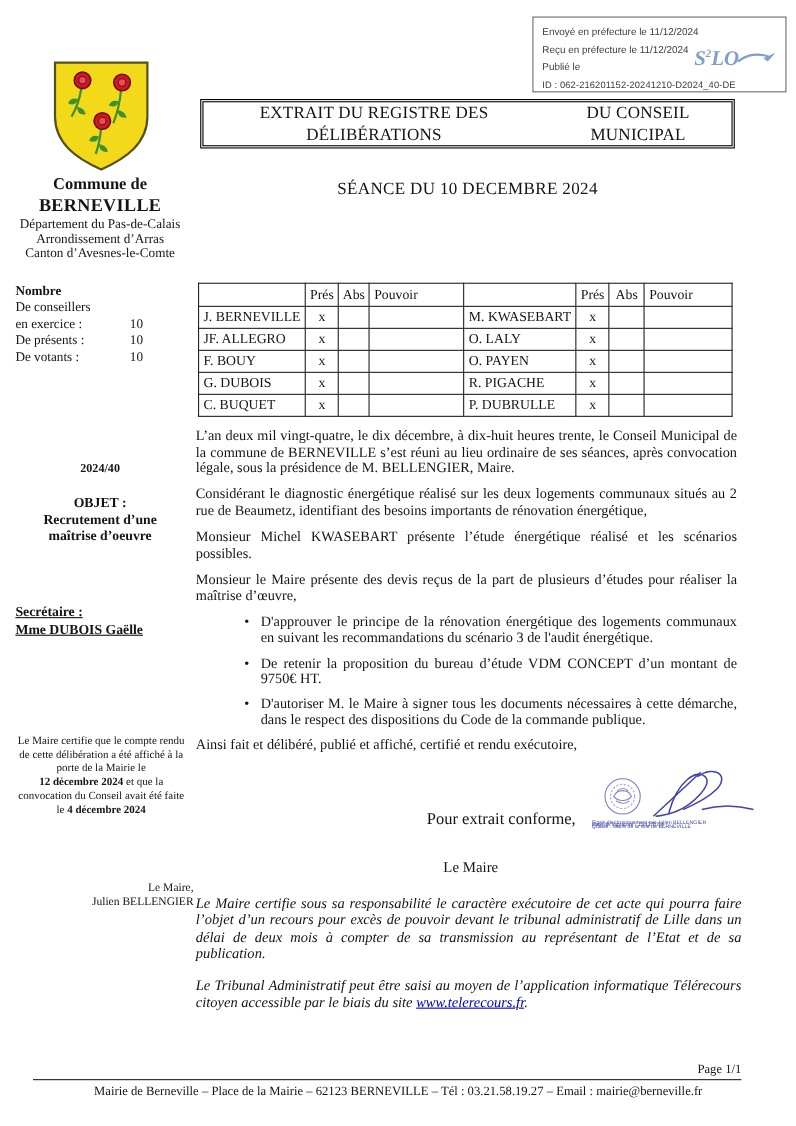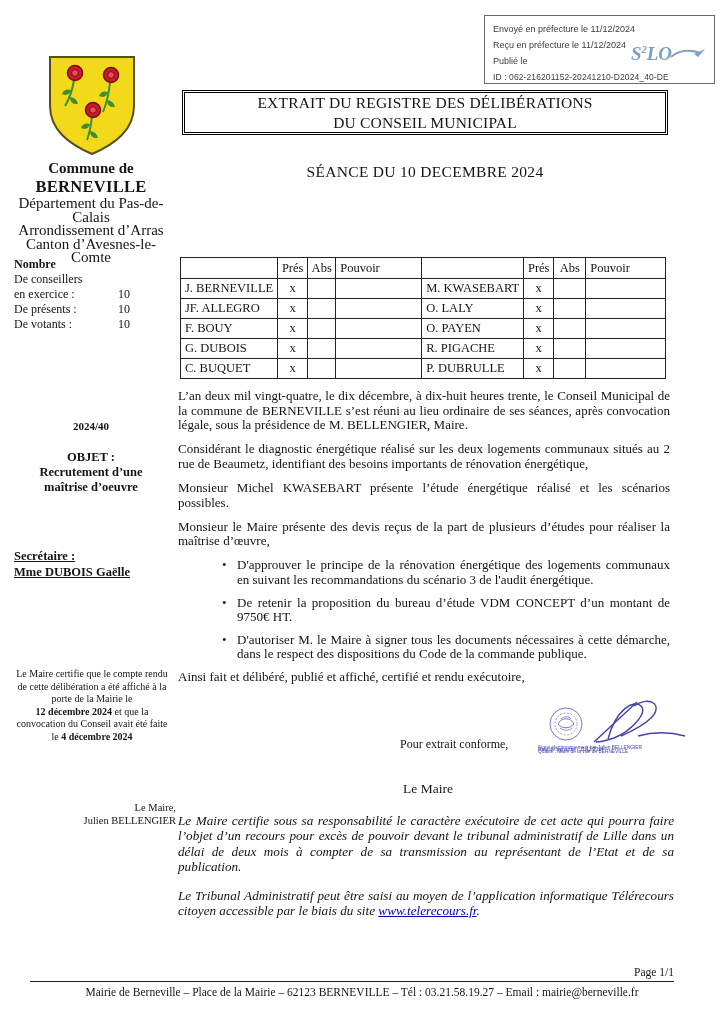--- a/index.html
+++ b/index.html
@@ -15,25 +15,25 @@
   .s2lo { position:absolute; right:8px; top:24px; color:#7d9fc9; font-style:italic;
           font-weight:bold; font-size:19px; font-family:"Liberation Serif", serif; line-height:19px; }
   .s2lo sup { font-size:10px; }
   .s2lo svg { vertical-align:baseline; margin-left:-2px; }
 
   
   .arms { position:absolute; left:46px; top:54px; }
   .commune { position:absolute; left:6px; top:159px; width:170px; text-align:center; }
   .commune .l1 { font-weight:bold; font-size:15px; line-height:18px; }
   .commune .l2 { font-weight:bold; font-size:16.5px; line-height:20px; letter-spacing:0.3px; }
-  .commune .sub { font-size:15px; line-height:13.5px; }
+  .commune .sub { font-size:12px; line-height:13.5px; }
 
   
   .title-box { position:absolute; left:182px; top:90px; width:486px; height:45px;
-               border:3px double #000; display:flex; flex-direction:column; justify-content:center;
+               border:3px double #000; display:flex; justify-content:center;
                text-align:center; font-size:15.5px; line-height:19.5px; letter-spacing:0.2px; }
   .seance { position:absolute; left:182px; top:163px; width:486px; text-align:center;
             font-size:15.5px; letter-spacing:0.3px; }
 
   
   .nombre { position:absolute; left:14px; top:257px; width:130px; font-size:12px; line-height:15px; }
   .nombre .t { font-weight:bold; }
   .nrow { display:flex; justify-content:space-between; width:116px; }
 
   
@@ -57,21 +57,21 @@
            font-weight:bold; font-size:12.5px; line-height:15px; }
   .secretaire { position:absolute; left:14px; top:549px; width:165px;
                 font-weight:bold; font-size:12.5px; line-height:15.5px;text-decoration:underline; }
   .certif { position:absolute; left:16px; top:668px; width:152px; text-align:center;
             font-size:10px; line-height:12.6px; }
   .certif b { white-space:nowrap; }
   .maire-side { position:absolute; left:6px; top:801px; width:170px; text-align:right;
                 font-size:10.5px; line-height:13px; }
 
   
-  .pour-extrait { position:absolute; left:400px; top:737px; font-size:12px; }
+  .pour-extrait { position:absolute; left:388px; top:737px; font-size:15px; }
   .sig { position:absolute; left:538px; top:697px; width:150px; }
   .sig .sigtext { color:#4343a6; font-family:"Liberation Sans", sans-serif;
                   font-size:4.8px; line-height:6px; margin-top:-4px; }
   .le-maire { position:absolute; left:178px; top:781px; width:500px; text-align:center; font-size:13.5px; }
 
   
   .legal { position:absolute; left:178px; top:813px; width:496px;
            font-style:italic; font-size:13.2px; line-height:15.3px; }
   .legal p { text-align:justify; margin-bottom:14px; }
   .legal a { color:#0000bb; text-decoration:underline; }

